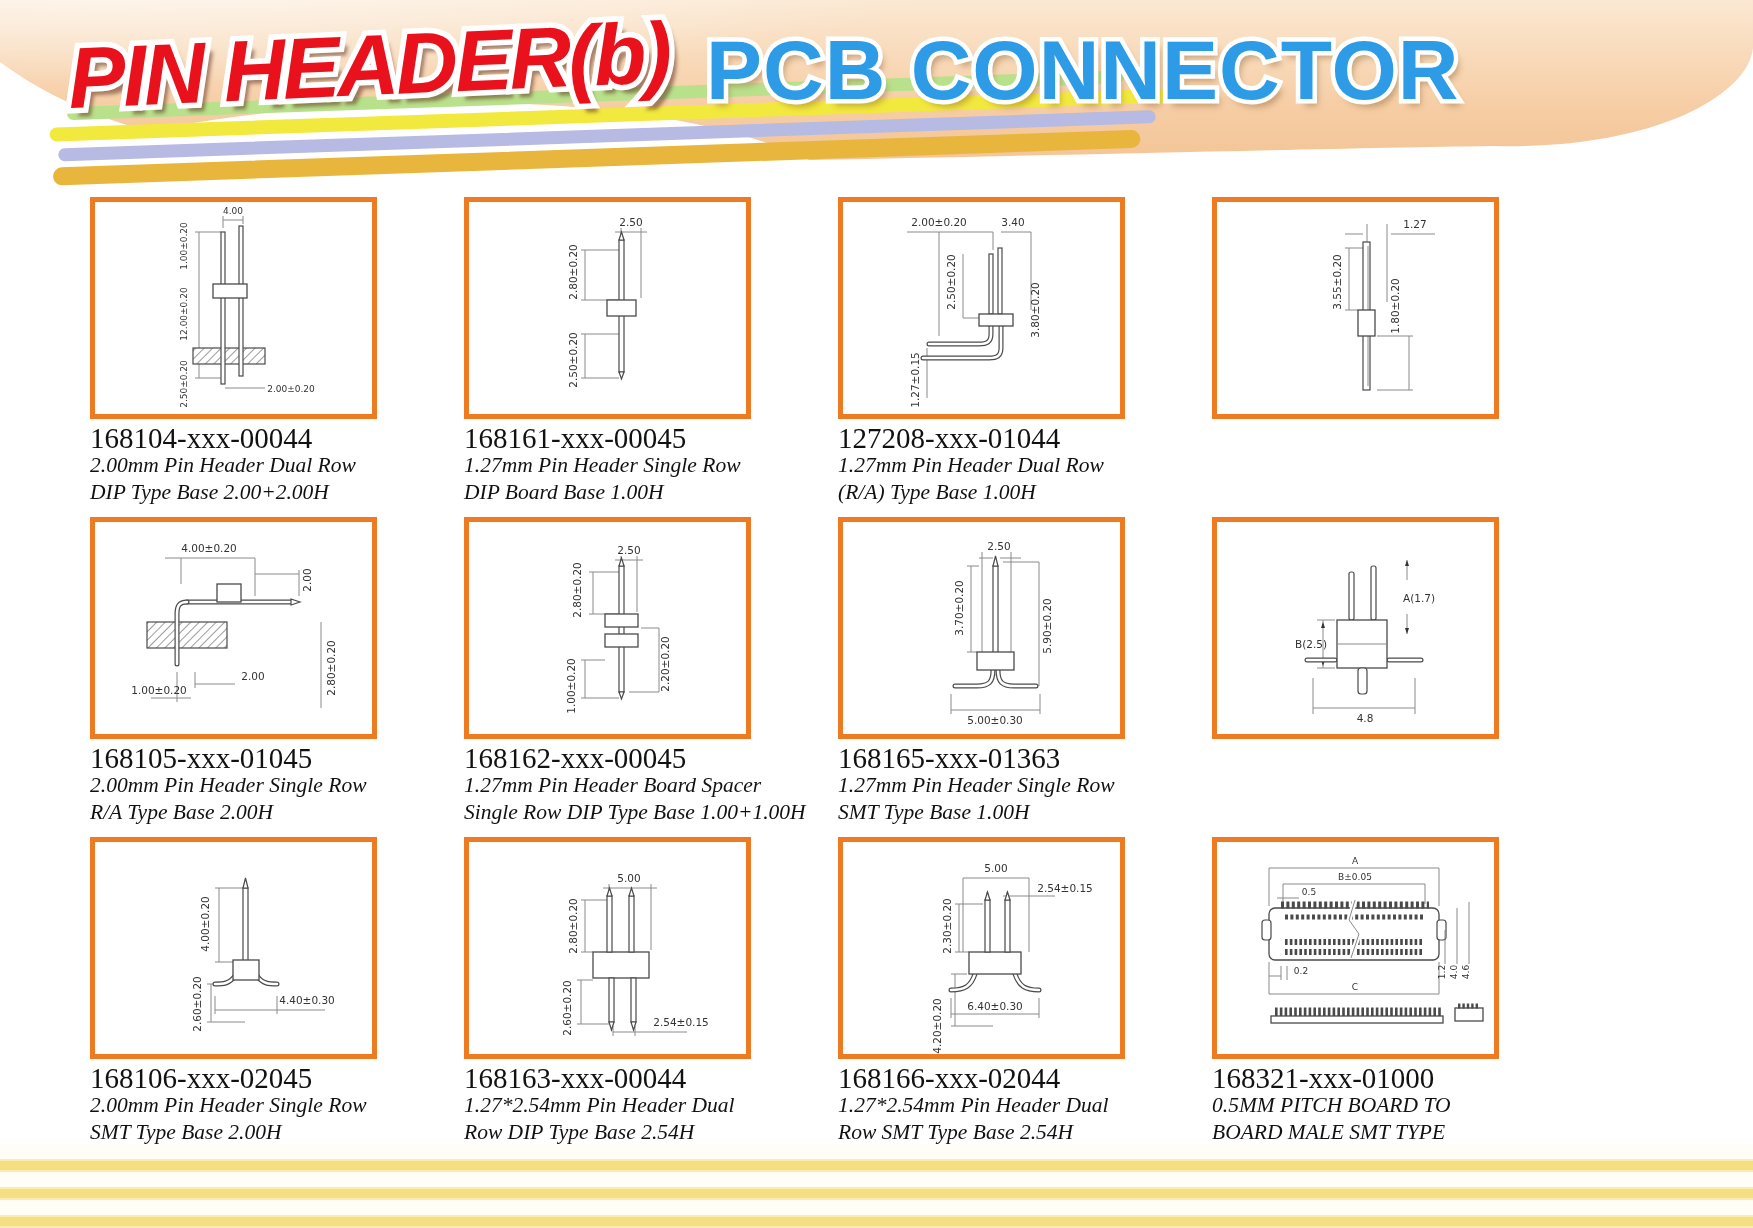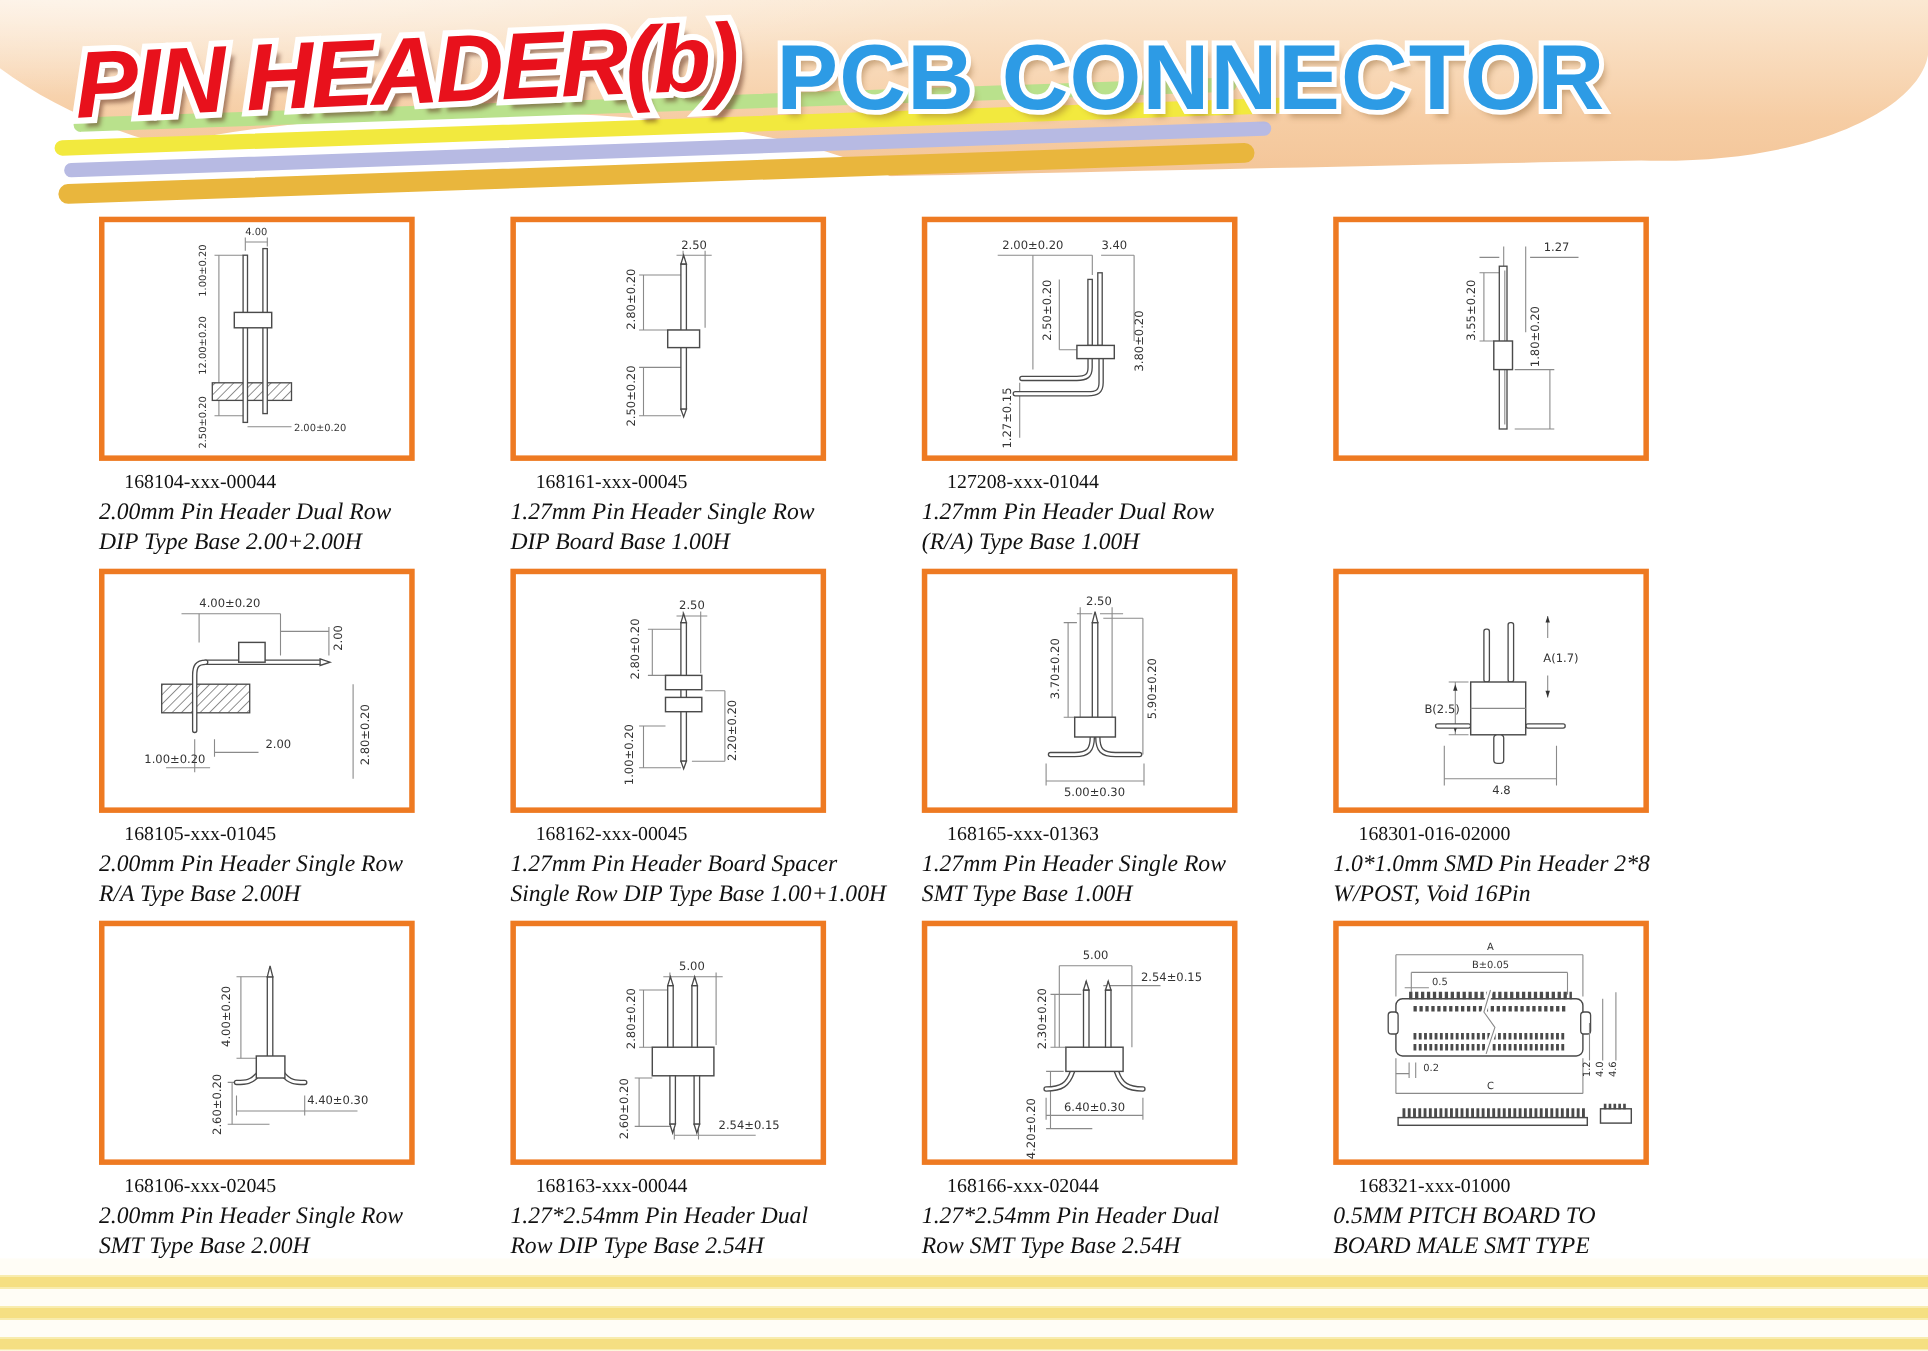--- a/index.html
+++ b/index.html
@@ -32,21 +32,21 @@
         letter-spacing:1px;color:var(--banner-blue,#2d9be5);white-space:nowrap;margin-left:24px;}
   .title-blue::before{-webkit-text-stroke:9px #fff;text-shadow:5px 7px 6px rgba(140,95,45,.45);}
 
   
   .grid{position:absolute;left:90px;top:197px;width:1405px;display:grid;
         grid-template-columns:repeat(4,287px);column-gap:87px;grid-auto-rows:320px;}
   .cell{width:287px;}
   .box{width:287px;height:222px;border:5px solid var(--box-border,#ee7a22);
        background:#fff;box-sizing:border-box;}
   .caption{margin-top:6px;font-family:"Liberation Serif",serif;color:#111;white-space:nowrap;}
-  .part{font-size:18px;line-height:27px;margin-left:23px;}
+  .part{font-size:29px;line-height:27px;}
   .desc{font-size:21.5px;line-height:27px;font-style:italic;}
 
   
   .dl{stroke:#8a8a8a;stroke-width:1;fill:none;}
   .pin{fill:#fff;stroke:#4a4a4a;stroke-width:1.2;}
   .blk{fill:#fff;stroke:#4a4a4a;stroke-width:1.3;}
   .hat{fill:url(#hatch);stroke:#4a4a4a;stroke-width:1.2;}
   .to{stroke:#4a4a4a;stroke-width:5;fill:none;stroke-linecap:round;}
   .ti{stroke:#fff;stroke-width:2.6;fill:none;stroke-linecap:round;}
   .dim{font:10.5px "DejaVu Sans",sans-serif;fill:#333;text-anchor:middle;}
@@ -338,25 +338,20 @@
             <rect class="pin" x="132" y="50" width="5" height="48" rx="2"></rect>
             <rect class="pin" x="154" y="44" width="5" height="54" rx="2"></rect>
             <rect class="blk" x="120" y="98" width="50" height="48"></rect>
             <line class="dl" x1="120" y1="122" x2="170" y2="122"></line>
             <rect class="pin" x="141" y="146" width="9" height="26" rx="3"></rect>
           </g>
           <text class="dim" x="202" y="80" text-anchor="start">A(1.7)</text>
           <text class="dim" x="94" y="126" text-anchor="end">B(2.5)</text>
           <text class="dim" x="148" y="200">4.8</text>
         </svg>
-      </div>
-      <div class="caption">
-        <div class="part">168301-016-02000</div>
-        <div class="desc">1.0*1.0mm SMD Pin Header 2*8</div>
-        <div class="desc">W/POST, Void 16Pin</div>
       </div>
     </div>
 
     <div class="cell">
       <div class="box">
         <svg width="277" height="212" viewBox="0 0 277 212">
           <g>
             <line class="dl" x1="120" y1="46" x2="148" y2="46"></line>
             <line class="dl" x1="120" y1="120" x2="138" y2="120"></line>
             <line class="dl" x1="124" y1="46" x2="124" y2="120"></line>

